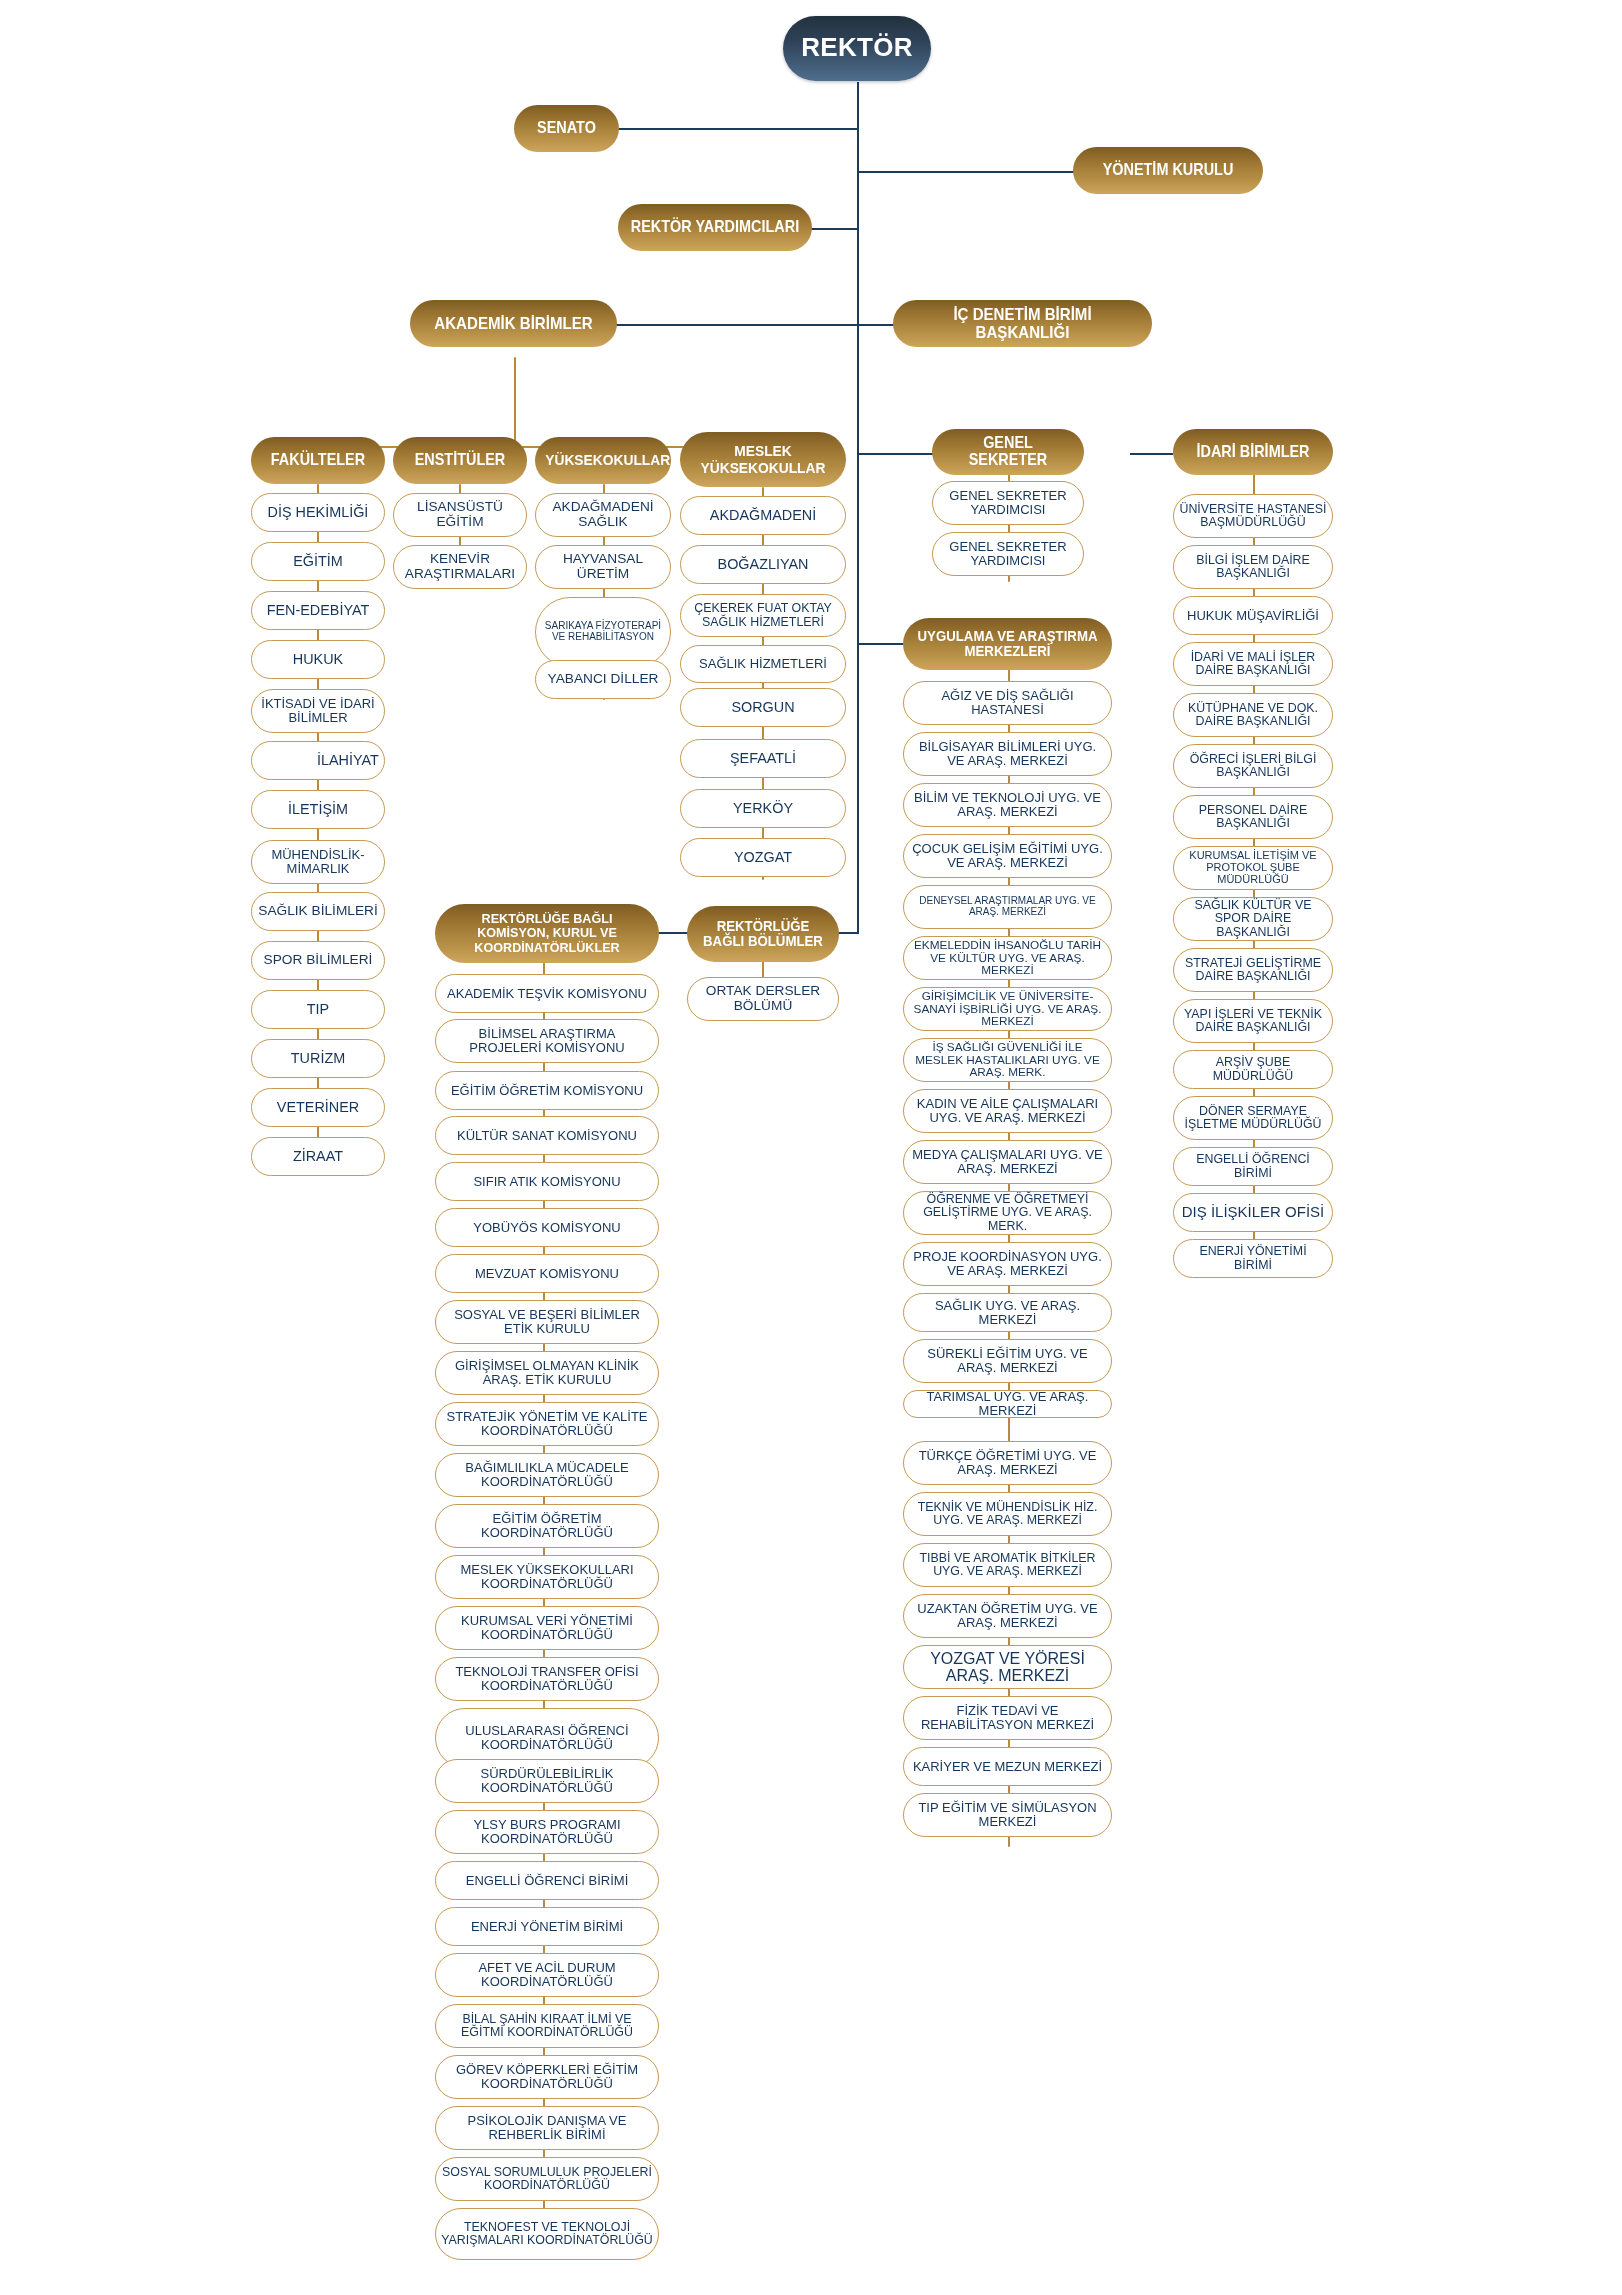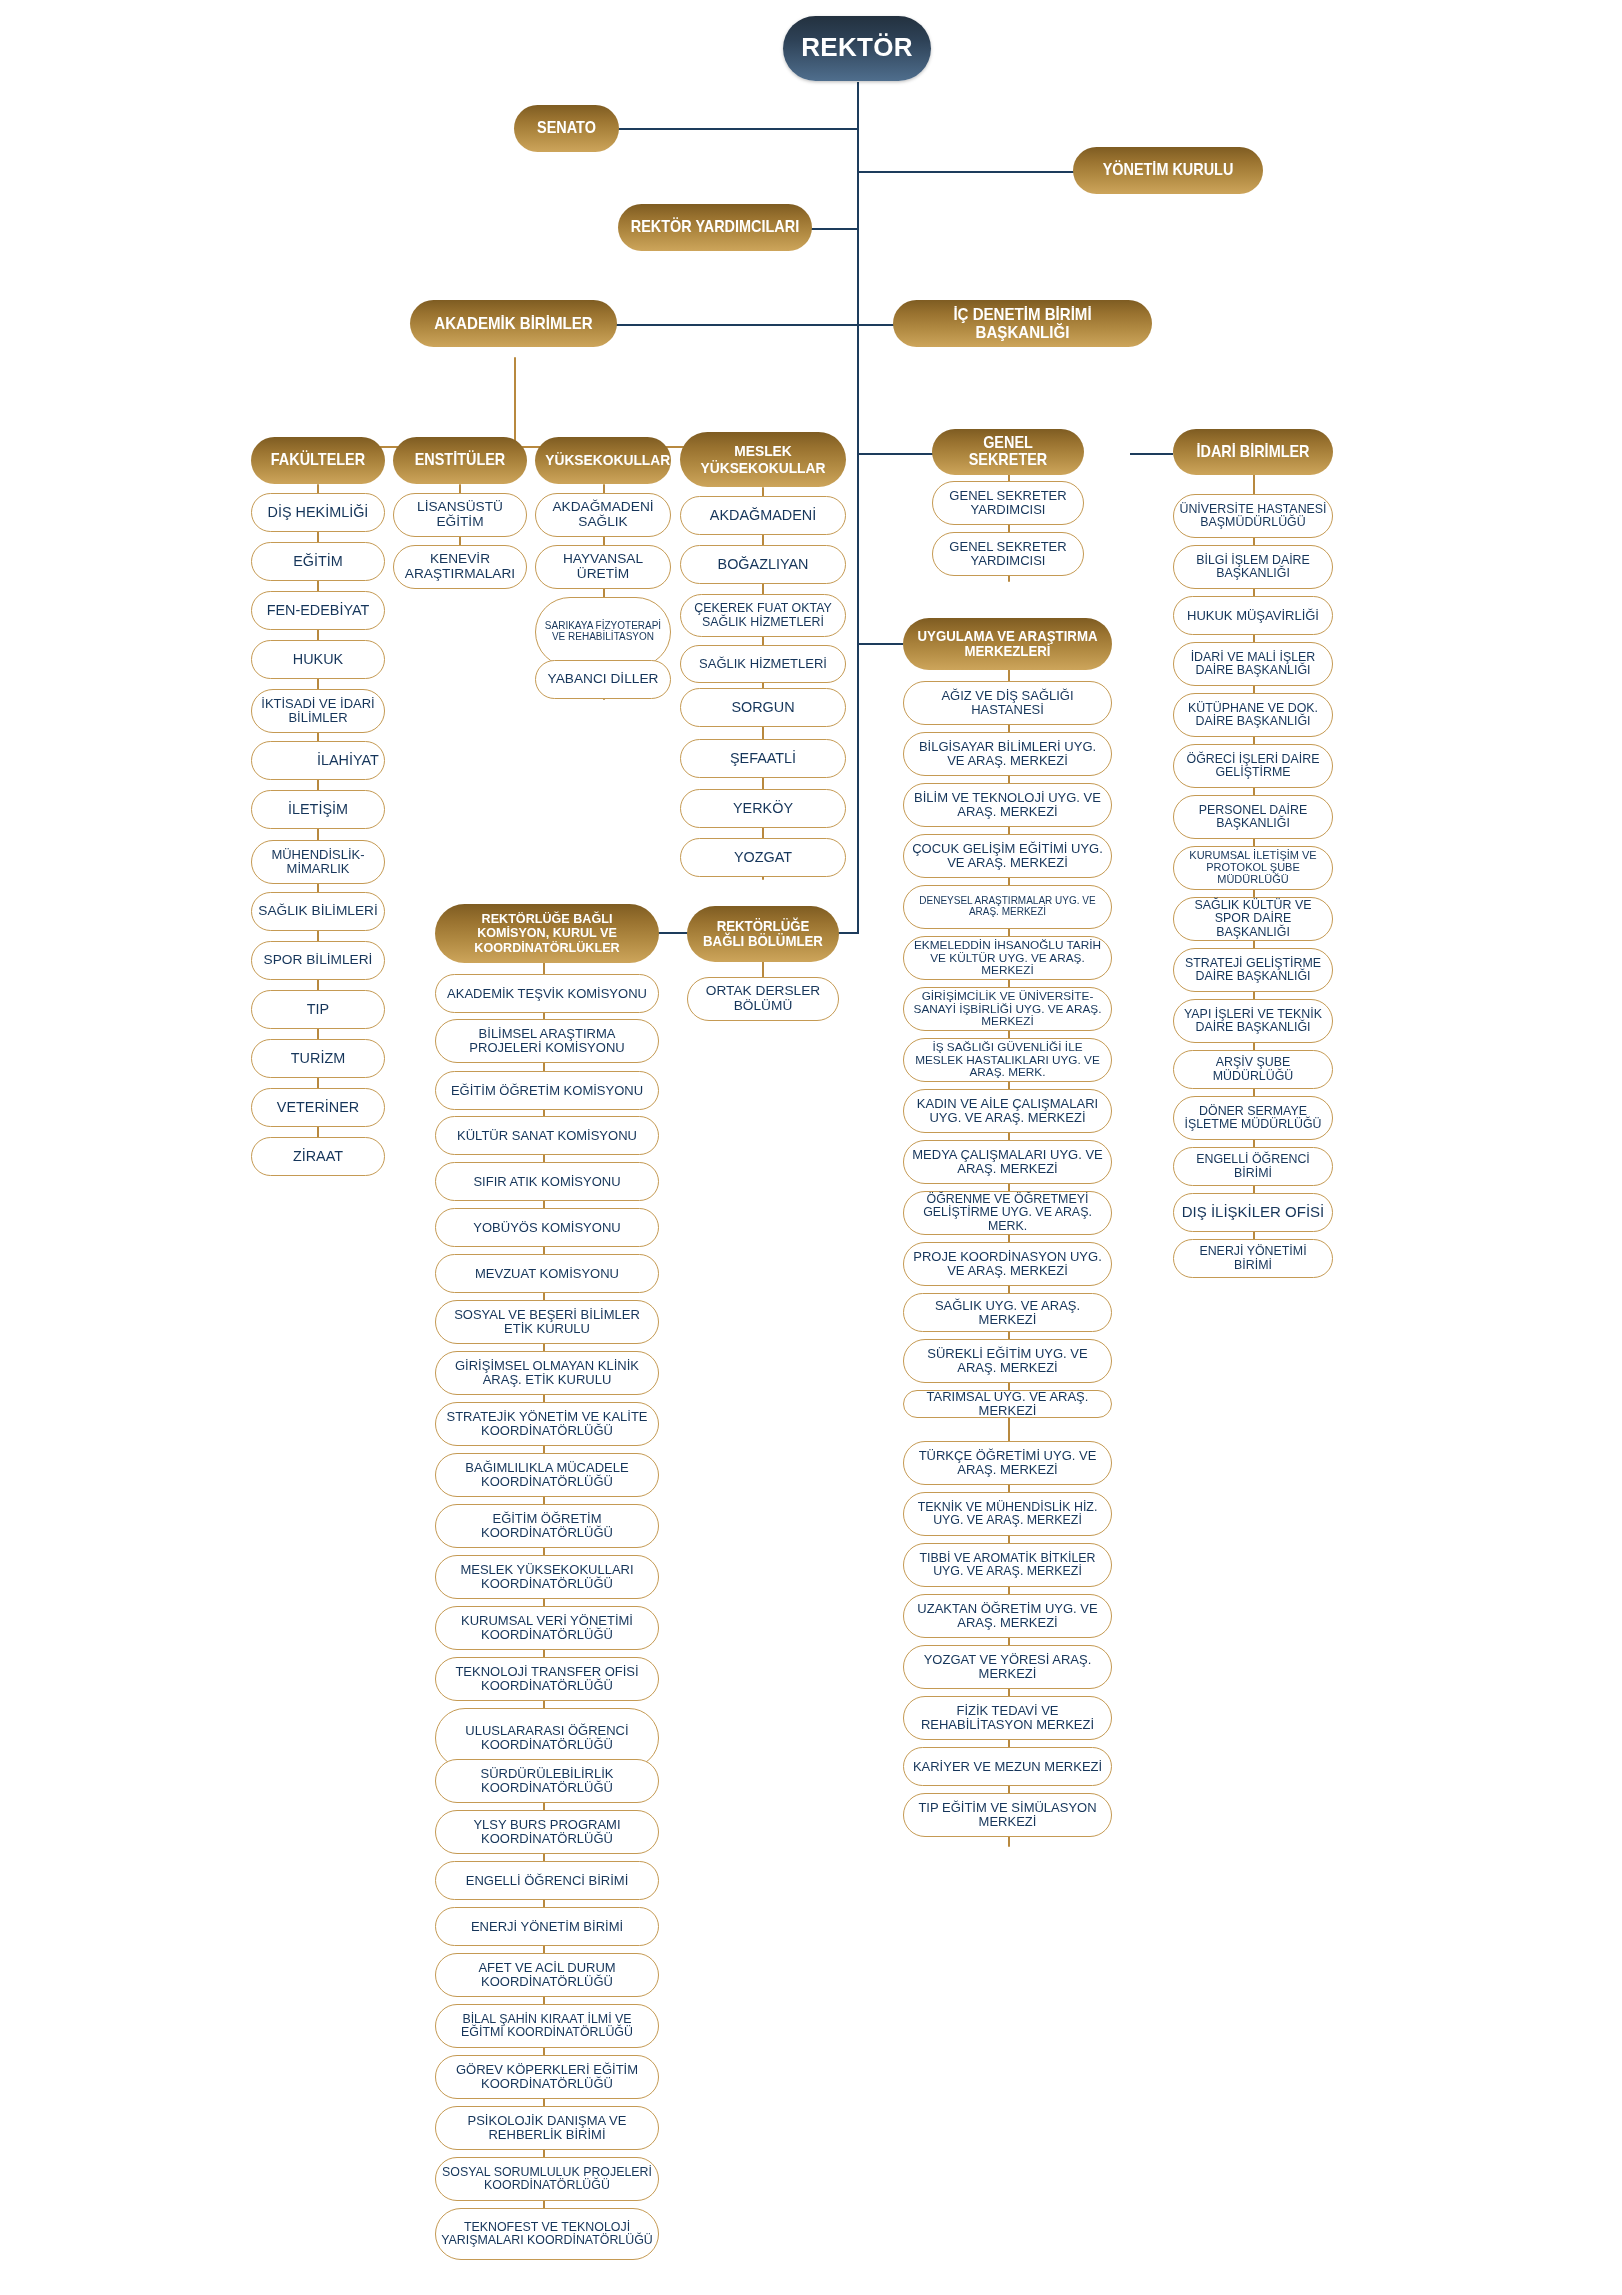--- a/index.html
+++ b/index.html
@@ -283,21 +283,21 @@
     </div>
   <div class="node leaf" style="left:903px;top:1492px;width:209px;height:44px;font-size:12.4px;">
       <span>TEKNİK VE MÜHENDİSLİK HİZ. UYG. VE ARAŞ. MERKEZİ</span>
     </div>
   <div class="node leaf" style="left:903px;top:1543px;width:209px;height:44px;font-size:12.4px;">
       <span>TIBBİ VE AROMATİK BİTKİLER UYG. VE ARAŞ. MERKEZİ</span>
     </div>
   <div class="node leaf" style="left:903px;top:1594px;width:209px;height:44px;font-size:13px;">
       <span>UZAKTAN ÖĞRETİM UYG. VE ARAŞ. MERKEZİ</span>
     </div>
-  <div class="node leaf" style="left:903px;top:1645px;width:209px;height:44px;font-size:13px;">
+  <div class="node leaf" style="left:903px;top:1645px;width:209px;height:44px;font-size:16px;">
       <span>YOZGAT VE YÖRESİ ARAŞ. MERKEZİ</span>
     </div>
   <div class="node leaf" style="left:903px;top:1696px;width:209px;height:44px;font-size:13px;">
       <span>FİZİK TEDAVİ VE REHABİLİTASYON MERKEZİ</span>
     </div>
   <div class="node leaf" style="left:903px;top:1747px;width:209px;height:39px;font-size:13px;">
       <span>KARİYER VE MEZUN MERKEZİ</span>
     </div>
   <div class="node leaf" style="left:903px;top:1793px;width:209px;height:44px;font-size:13px;">
       <span>TIP EĞİTİM VE SİMÜLASYON MERKEZİ</span>
@@ -312,21 +312,21 @@
   <div class="node leaf" style="left:1173px;top:596px;width:160px;height:39px;font-size:13px;">
       <span>HUKUK MÜŞAVİRLİĞİ</span>
     </div>
   <div class="node leaf" style="left:1173px;top:642px;width:160px;height:44px;font-size:12.4px;">
       <span>İDARİ VE MALİ İŞLER DAİRE BAŞKANLIĞI</span>
     </div>
   <div class="node leaf" style="left:1173px;top:693px;width:160px;height:44px;font-size:12.4px;">
       <span>KÜTÜPHANE VE DOK. DAİRE BAŞKANLIĞI</span>
     </div>
   <div class="node leaf" style="left:1173px;top:744px;width:160px;height:44px;font-size:12.4px;">
-      <span>ÖĞRECİ İŞLERİ DAİRE GELİŞTİRME</span>
+      <span>ÖĞRECİ İŞLERİ BİLGİ BAŞKANLIĞI</span>
     </div>
   <div class="node leaf" style="left:1173px;top:795px;width:160px;height:44px;font-size:12.4px;">
       <span>PERSONEL DAİRE BAŞKANLIĞI</span>
     </div>
   <div class="node leaf" style="left:1173px;top:846px;width:160px;height:44px;font-size:11px;">
       <span>KURUMSAL İLETİŞİM VE PROTOKOL ŞUBE MÜDÜRLÜĞÜ</span>
     </div>
   <div class="node leaf" style="left:1173px;top:897px;width:160px;height:44px;font-size:12.4px;">
       <span>SAĞLIK KÜLTÜR VE SPOR DAİRE BAŞKANLIĞI</span>
     </div>

